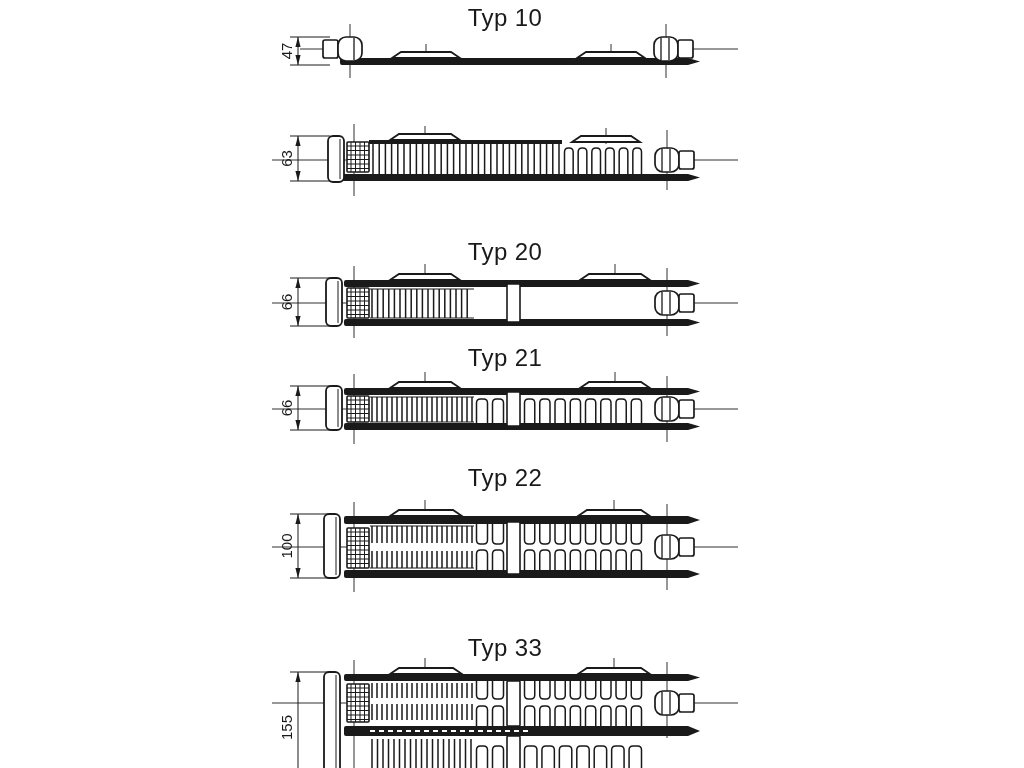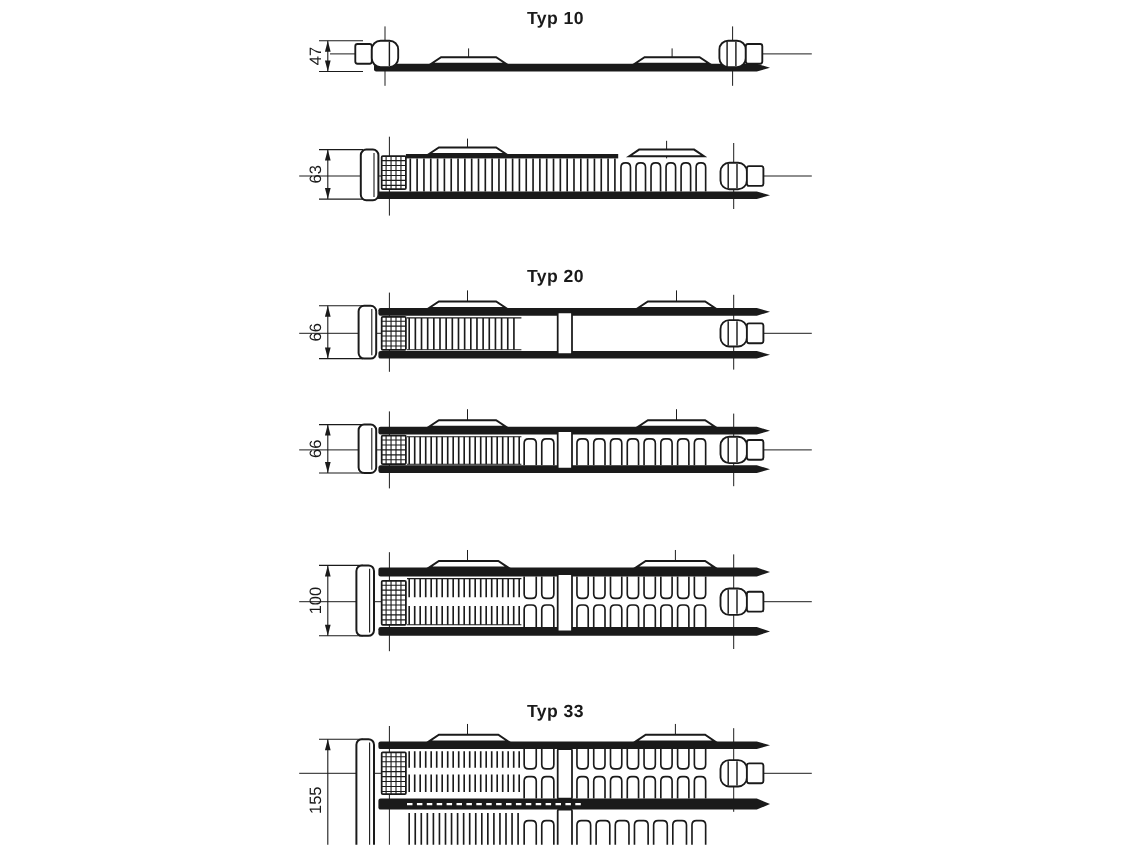--- a/index.html
+++ b/index.html
@@ -4,21 +4,21 @@
 <style>
   html,body{margin:0;padding:0;}
   body{
     width:1024px;height:768px;position:relative;background:#ffffff;
     font-family:"Liberation Sans",sans-serif;overflow:hidden;
   }
   .canvas{position:absolute;inset:0;}
   section.row{position:absolute;left:270px;width:470px;}
   section.row h2{
     position:absolute;top:0;left:0;right:0;margin:0;text-align:center;
-    font-size:16px;font-weight:700;color:#1a1a1a;letter-spacing:.4px;line-height:20px;
+    font-size:24px;font-weight:400;color:#1a1a1a;letter-spacing:.4px;line-height:20px;
   }
   section.row svg{position:absolute;left:0;display:block;}
   #r0{top:8px;height:86px}   #s0{top:6px}
   #r1{top:103px;height:110px} #s1{top:21px}
   #r2{top:242px;height:112px} #s2{top:20px}
   #r3{top:348px;height:112px} #s3{top:20px}
   #r4{top:468px;height:140px} #s4{top:30px}
   #r5{top:638px;height:158px} #s5{top:20px}
 </style>
 </head>
@@ -137,20 +137,21 @@
           <line x1="20" y1="64" x2="60" y2="64" stroke="#1a1a1a" stroke-width="1"></line>
           <line x1="28" y1="16" x2="28" y2="64" stroke="#1a1a1a" stroke-width="1"></line>
           <polygon points="25.4,26 30.6,26 28,16" fill="#1a1a1a"></polygon>
           <polygon points="25.4,54 30.6,54 28,64" fill="#1a1a1a"></polygon>
           <text transform="translate(22 40) rotate(-90)" text-anchor="middle" font-size="15" fill="#1a1a1a" font-family="Liberation Sans, sans-serif">66</text>
         </g>
       </svg>
   </section>
 
   <section class="row" id="r3">
+    <h2>Typ 21</h2>
     <svg id="s3" width="470" height="90" viewBox="0 0 470 90">
         <line x1="84" y1="6" x2="84" y2="76" stroke="#1a1a1a" stroke-width="0.9"></line>
         <line x1="397" y1="8" x2="397" y2="74" stroke="#1a1a1a" stroke-width="0.9"></line>
         <line x1="155" y1="4" x2="155" y2="20" stroke="#1a1a1a" stroke-width="0.9"></line>
         <line x1="345" y1="4" x2="345" y2="20" stroke="#1a1a1a" stroke-width="0.9"></line>
         <line x1="2" y1="41" x2="92" y2="41" stroke="#1a1a1a" stroke-width="0.9"></line>
         <line x1="410" y1="41" x2="468" y2="41" stroke="#1a1a1a" stroke-width="0.9"></line>
         <path d="M76 20 H418 L430 23.5 L418 27 H76 Q74 27 74 25 V22 Q74 20 76 20 Z" fill="#1a1a1a"></path>
         <path d="M76 55 H418 L430 58.5 L418 62 H76 Q74 62 74 60 V57 Q74 55 76 55 Z" fill="#1a1a1a"></path>
         <line x1="100" y1="29" x2="204" y2="29" stroke="#1a1a1a" stroke-width="1"></line>
@@ -182,20 +183,21 @@
           <line x1="20" y1="62" x2="60" y2="62" stroke="#1a1a1a" stroke-width="1"></line>
           <line x1="28" y1="18" x2="28" y2="62" stroke="#1a1a1a" stroke-width="1"></line>
           <polygon points="25.4,28 30.6,28 28,18" fill="#1a1a1a"></polygon>
           <polygon points="25.4,52 30.6,52 28,62" fill="#1a1a1a"></polygon>
           <text transform="translate(22 40) rotate(-90)" text-anchor="middle" font-size="15" fill="#1a1a1a" font-family="Liberation Sans, sans-serif">66</text>
         </g>
       </svg>
   </section>
 
   <section class="row" id="r4">
+    <h2>Typ 22</h2>
     <svg id="s4" width="470" height="108" viewBox="0 0 470 108">
         <line x1="84" y1="4" x2="84" y2="94" stroke="#1a1a1a" stroke-width="0.9"></line>
         <line x1="397" y1="6" x2="397" y2="92" stroke="#1a1a1a" stroke-width="0.9"></line>
         <line x1="155" y1="2" x2="155" y2="18" stroke="#1a1a1a" stroke-width="0.9"></line>
         <line x1="344" y1="2" x2="344" y2="18" stroke="#1a1a1a" stroke-width="0.9"></line>
         <line x1="2" y1="49" x2="92" y2="49" stroke="#1a1a1a" stroke-width="0.9"></line>
         <line x1="410" y1="49" x2="468" y2="49" stroke="#1a1a1a" stroke-width="0.9"></line>
         <path d="M76 18 H418 L430 22 L418 26 H76 Q74 26 74 24 V20 Q74 18 76 18 Z" fill="#1a1a1a"></path>
         <path d="M76 72 H418 L430 76 L418 80 H76 Q74 80 74 78 V74 Q74 72 76 72 Z" fill="#1a1a1a"></path>
         <path d="M102 28V45M107 28V45M112 28V45M117 28V45M122 28V45M127 28V45M132 28V45M137 28V45M142 28V45M147 28V45M152 28V45M157 28V45M162 28V45M167 28V45M172 28V45M177 28V45M182 28V45M187 28V45M192 28V45M197 28V45M202 28V45" fill="none" stroke="#1a1a1a" stroke-width="1.5"></path>

